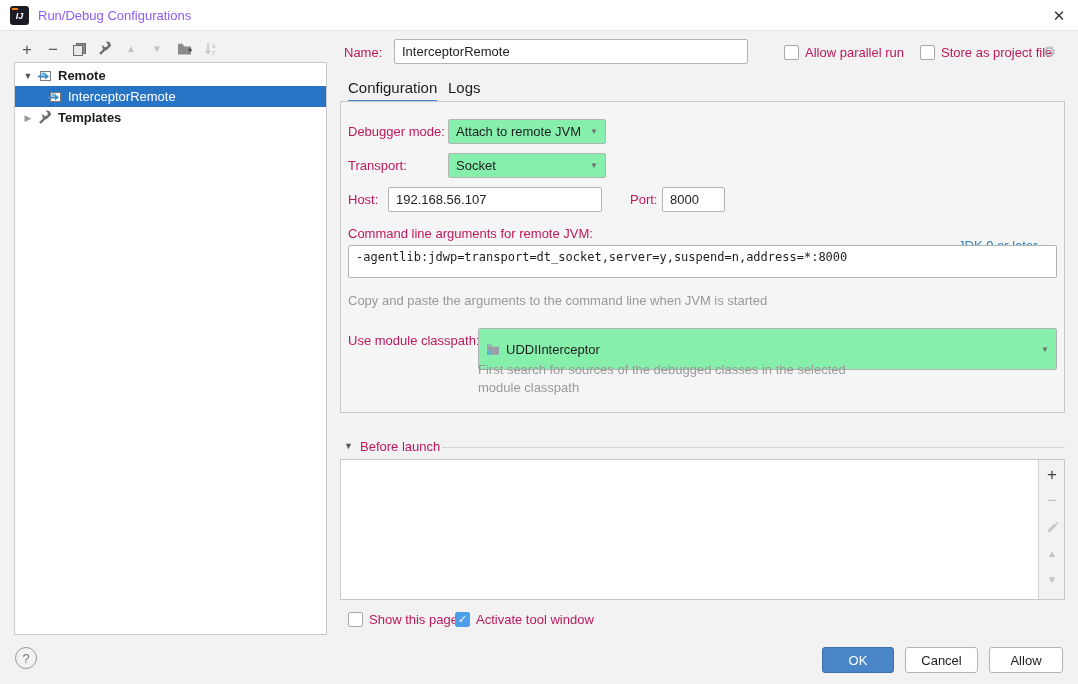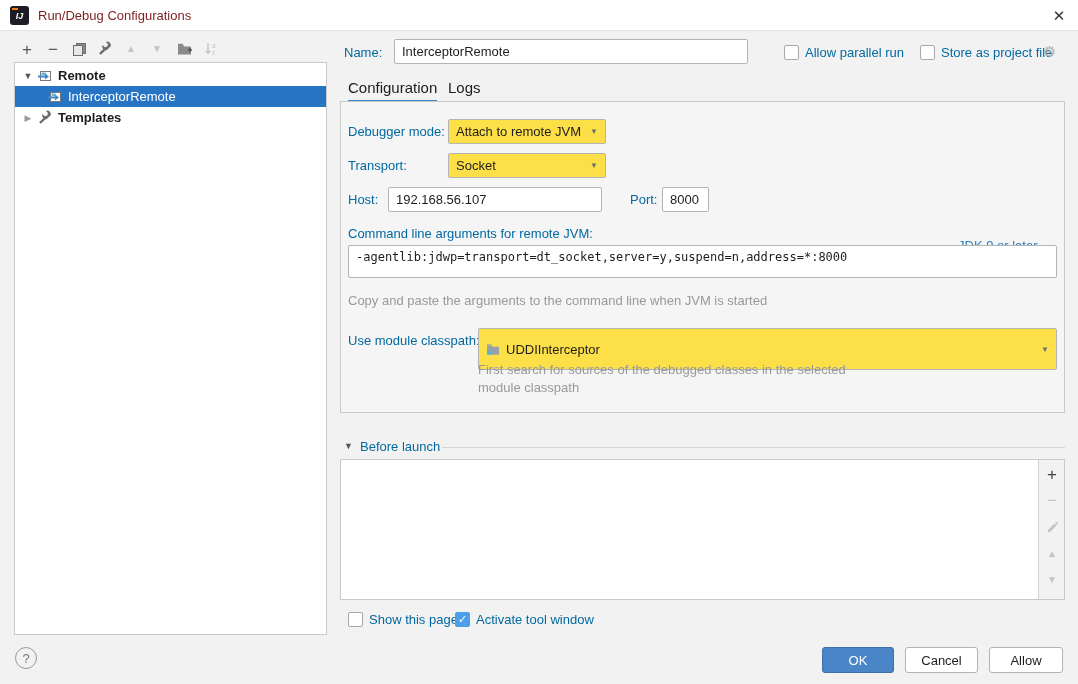--- a/index.html
+++ b/index.html
@@ -11,45 +11,45 @@
   }
   .abs { position:absolute; }
 
   
   .titlebar { left:0; top:0; width:1078px; height:31px; background:#ffffff;
               border-bottom:1px solid #e3e3e3; }
   .app-icon { left:10px; top:6px; width:19px; height:19px; background:#1c1c24;
               border-radius:3px; color:#fff; font-size:9px; font-weight:bold;
               display:flex; align-items:center; justify-content:center;font-style:italic; }
   .app-icon::after{ content:""; position:absolute; left:2px; top:2px; width:6px; height:2px; background:#f97a12;}
-  .win-title { left:38px; top:8px; font-size:13px; color:#7f1d1d; }
+  .win-title { left:38px; top:8px; font-size:13px; color:#8b5cf6; }
   .close-x { left:1046px; top:4px; width:26px; height:24px; font-size:15px; color:#333;
              display:flex; align-items:center; justify-content:center; cursor:pointer; }
 
   
   .tb-btn { top:39px; width:22px; height:20px; display:flex; align-items:center; justify-content:center; }
   .tb-glyph { font-size:15px; color:#585858; line-height:1; }
   .disabled .tb-glyph { color:#c3c3c3; }
 
   
   .tree-panel { left:14px; top:62px; width:313px; height:573px; background:#ffffff;
                 border:1px solid #c9c9c9; }
   .tree-row { position:absolute; left:0; width:311px; height:21px; display:flex; align-items:center; }
   .tree-row.selected { background:#2874c4; color:#ffffff; }
   .twisty { width:10px; font-size:9px; color:#555; text-align:center; margin-left:8px; flex:none;}
   .twisty.gray { color:#9a9a9a; }
   .tree-label { margin-left:5px; font-weight:bold; }
   .tree-row.selected .tree-label { font-weight:normal; color:#fff; }
   .tree-icon { width:16px; height:16px; flex:none; margin-left:4px; }
 
   
-  .lbl { color:#0369a1; }
+  .lbl { color:#be185d; }
   .input { background:#fff; border:1px solid #b4b4b4; border-radius:2px;
            display:flex; align-items:center; padding:0 7px; font-size:13px; }
-  .combo { background:#fde047; border:1px solid #b4b4b4; border-radius:2px;
+  .combo { background:#86efac; border:1px solid #b4b4b4; border-radius:2px;
            display:flex; align-items:center; padding:8px 7px; font-size:13px; }
   .combo .arrow { margin-left:auto; font-size:8px; color:#6e6e6e; }
 
   .checkbox { width:15px; height:15px; background:#fff; border:1px solid #a8a8a8;
               border-radius:2px; }
   .checkbox.checked { background:#4c9fe8; border-color:#4c9fe8; color:#fff;
               display:flex; align-items:center; justify-content:center; font-size:11px; }
 
   .tab { top:79px; height:22px; font-size:15px; color:#1d1d1d; cursor:pointer; }
   .tab-underline { height:3px; background:#4083c9; }
@@ -185,21 +185,21 @@
 <div class="abs combo" style="left:448px; top:153px; width:158px; height:25px">
   <span>Socket</span>
   <span class="arrow">▼</span>
 </div>
 
 <div class="abs lbl" style="left:348px; top:192px">Host:</div>
 <div class="abs input" style="left:388px; top:187px; width:214px; height:25px">
   <span>192.168.56.107</span>
 </div>
 <div class="abs lbl" style="left:630px; top:192px">Port:</div>
-<div class="abs input" style="left:662px; top:187px; width:47px; height:25px">
+<div class="abs input" style="left:662px; top:187px; width:63px; height:25px">
   <span>8000</span>
 </div>
 
 <div class="abs lbl" style="left:348px; top:226px">Command line arguments for remote JVM:</div>
 <div class="abs link" style="left:958px; top:238px">
   <span>JDK 9 or later</span>
   <span style="font-size:11px">⌄</span>
 </div>
 
 <div class="abs input mono" style="left:348px; top:245px; width:709px; height:33px; align-items:flex-start; padding-top:4px">

